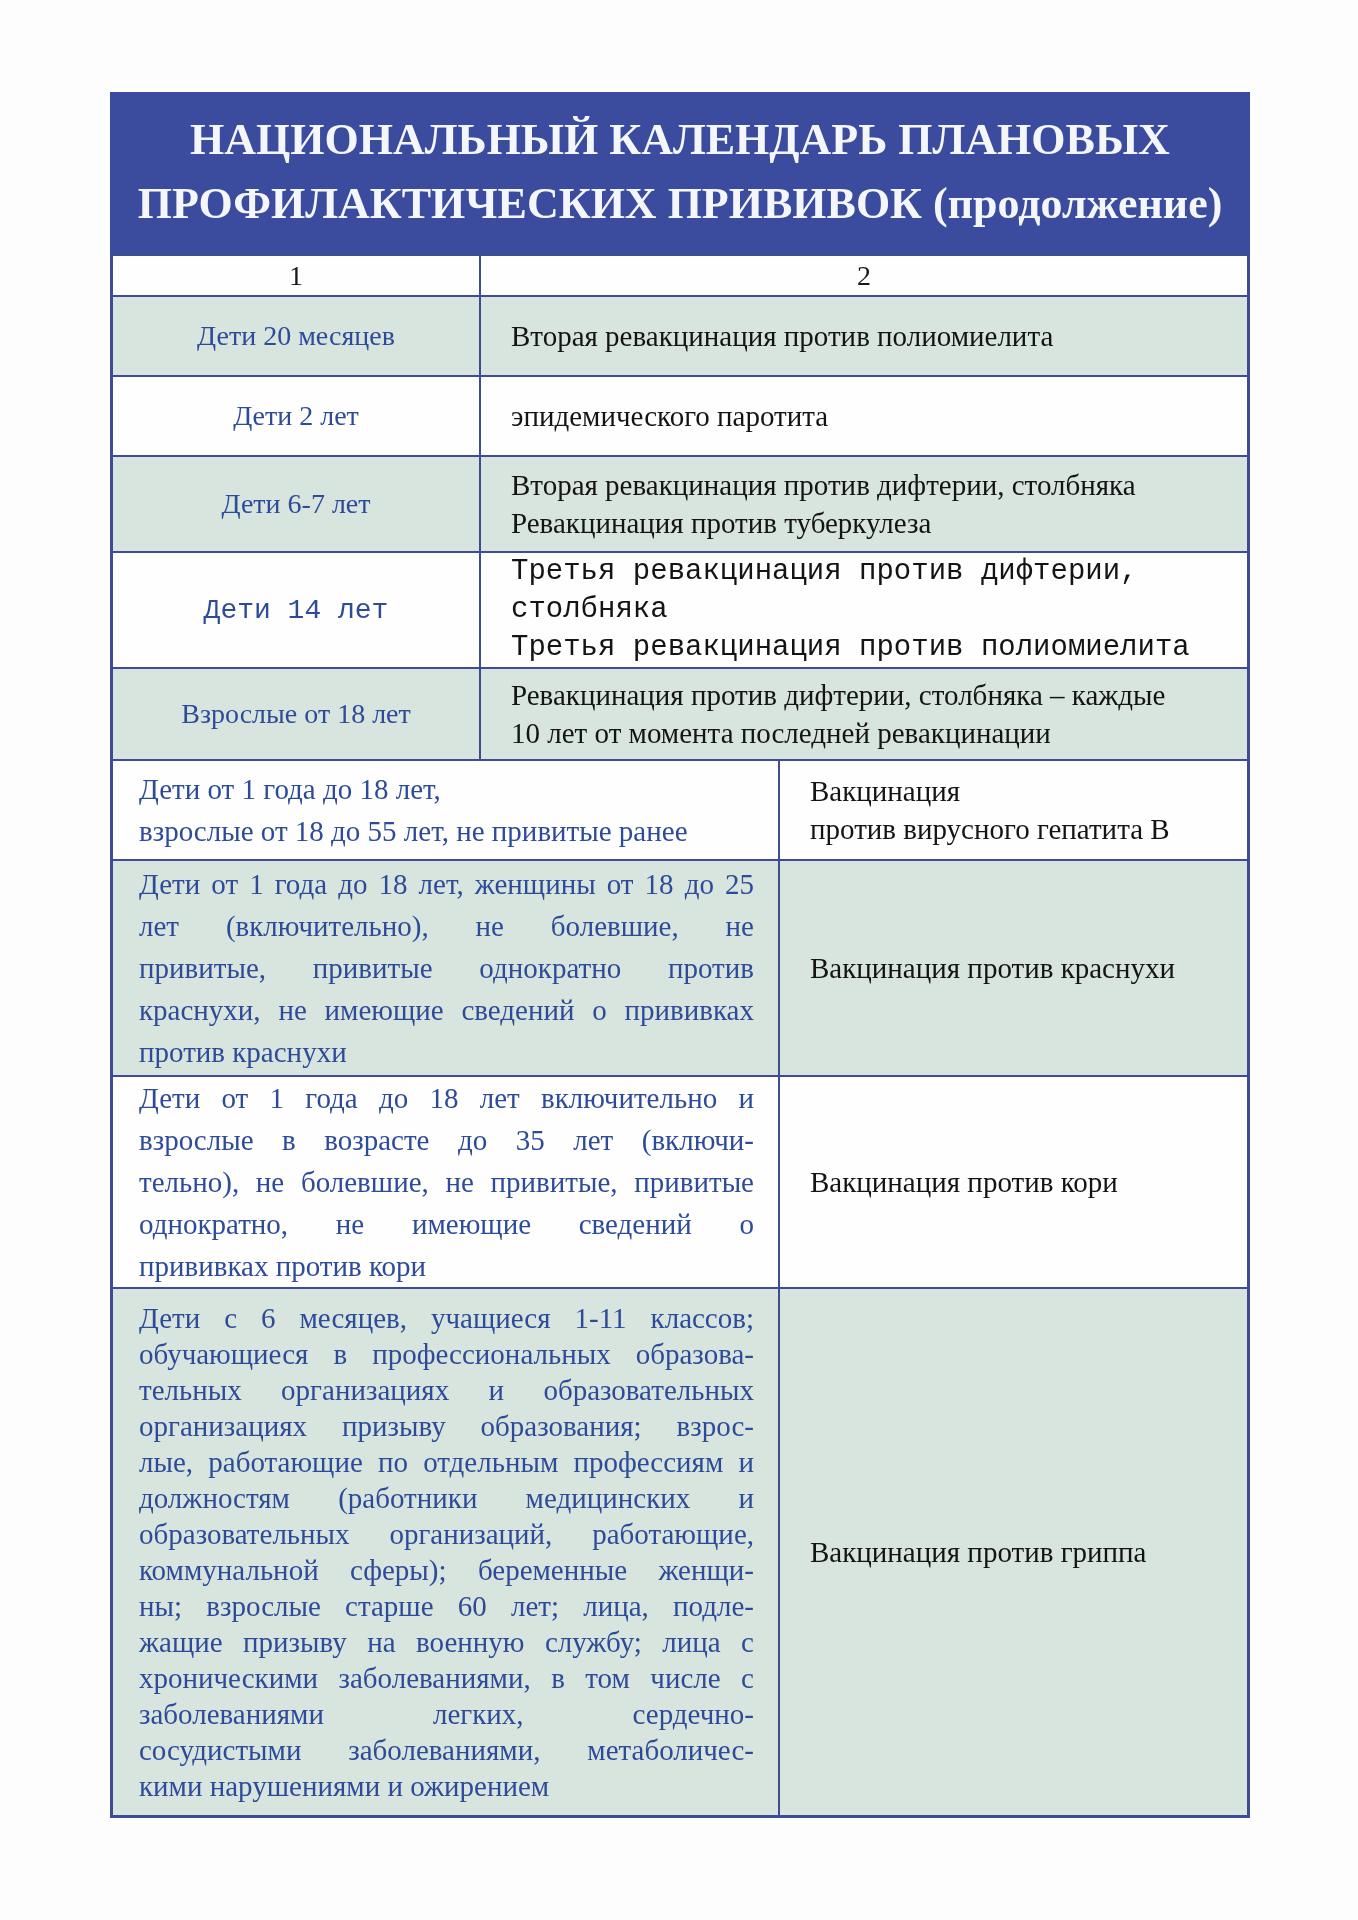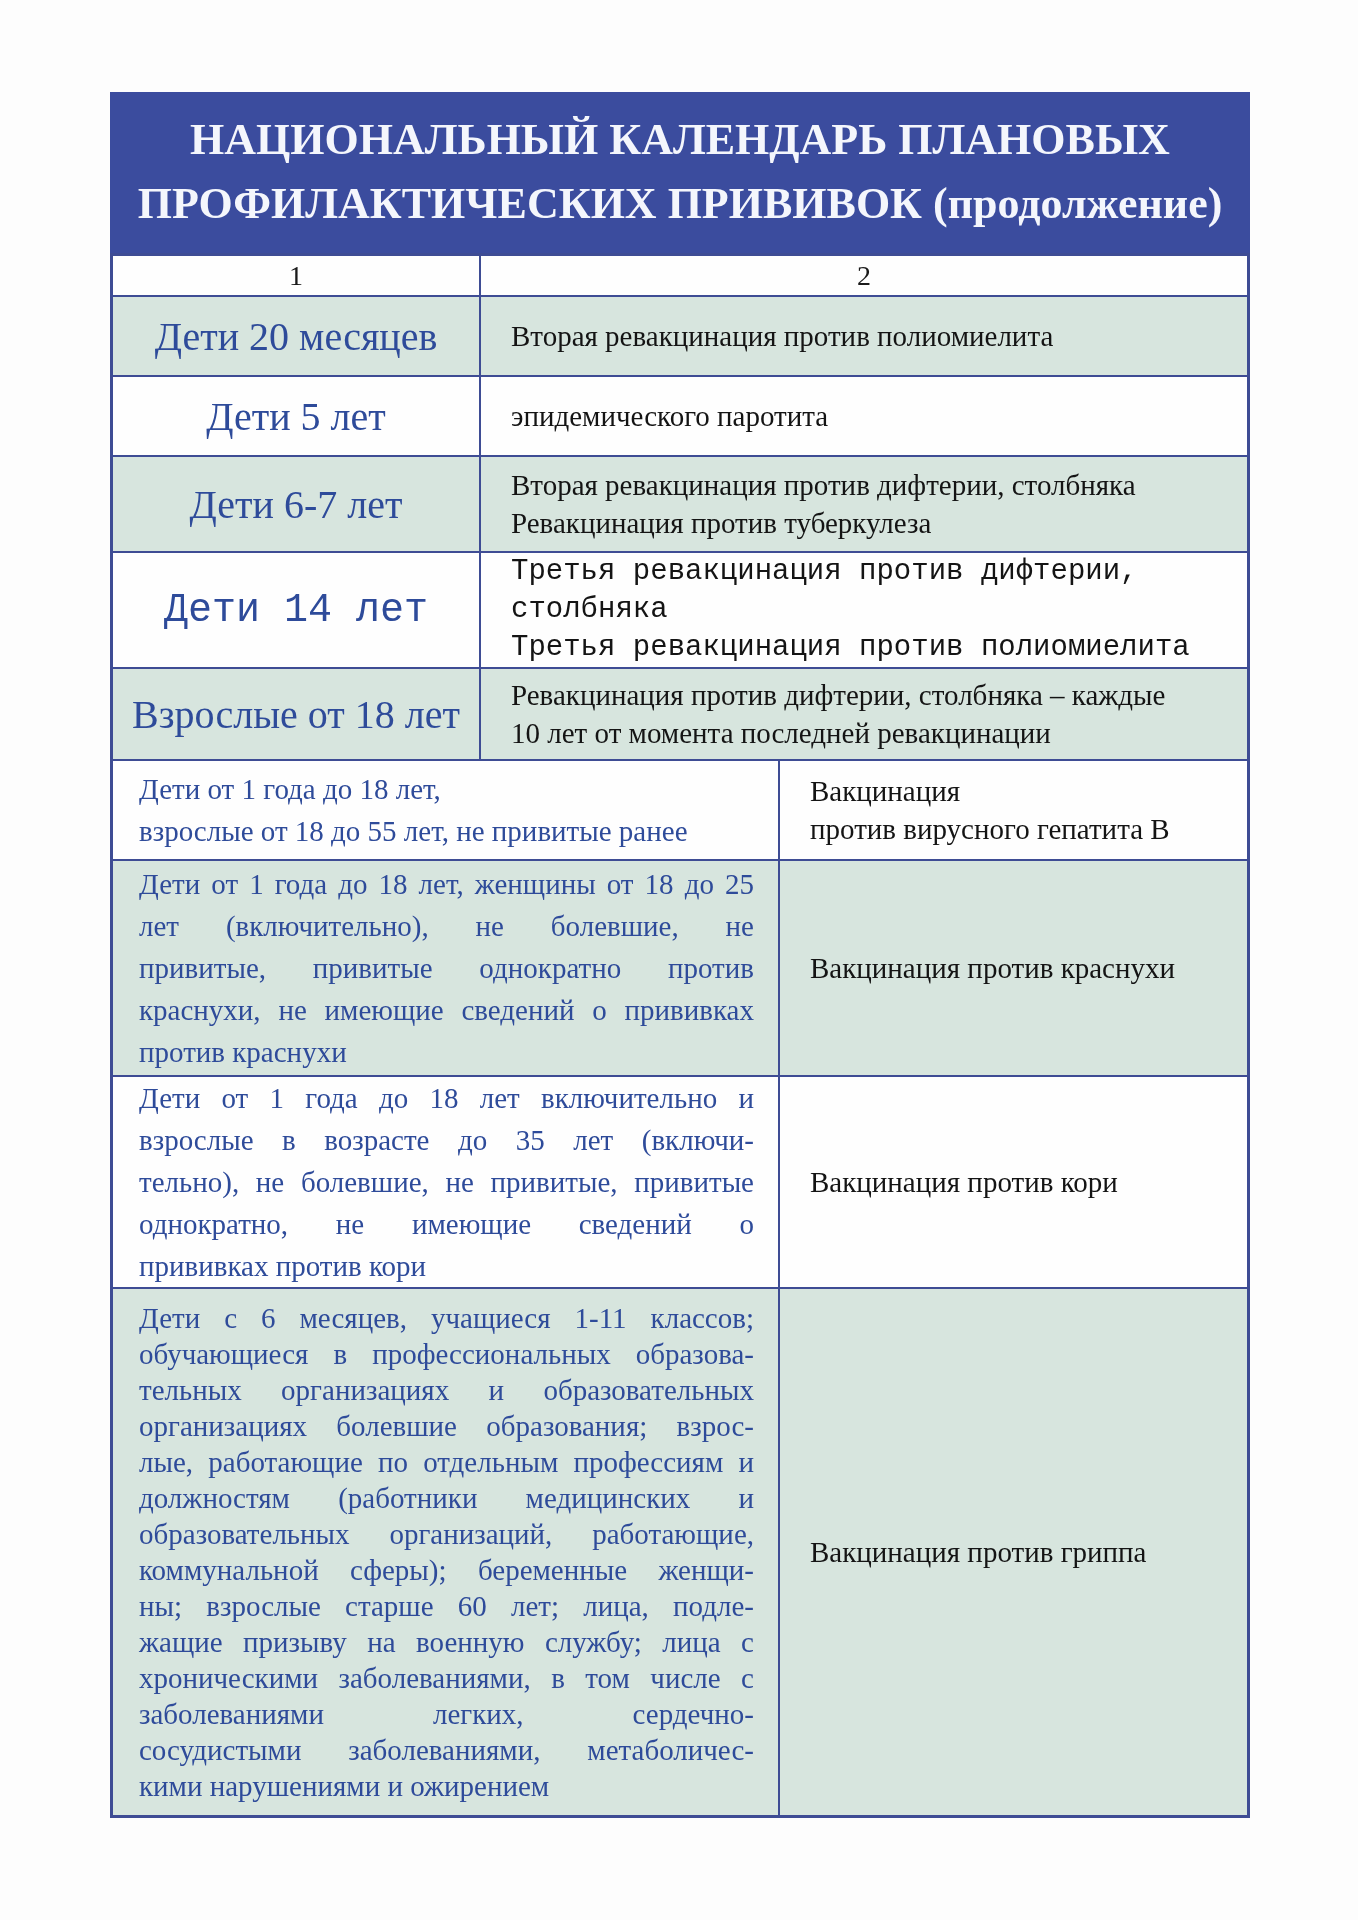--- a/index.html
+++ b/index.html
@@ -18,21 +18,21 @@
   .vtable { border:3px solid var(--border,#3e4c94); background:#fefefe; }
   .row { display:grid; box-sizing:border-box; border-top:2px solid var(--border,#3e4c94); }
   .row:first-child { border-top:none; }
   .row.upper { grid-template-columns:368px 1fr; }
   .row.lower { grid-template-columns:667px 1fr; }
   .shaded { background:var(--shade,#d7e5de); }
   .cell { box-sizing:border-box; display:flex; flex-direction:column; justify-content:center; min-width:0; }
   .cell.left { border-right:2px solid var(--border,#3e4c94); }
   .header-row { height:39px; }
   .header-row .cell { align-items:center; font-size:28px; line-height:30px; color:#1a1a1a; }
-  .age-cell { align-items:center; text-align:center; color:var(--blue,#2e4b9a); font-size:40px; }
+  .age-cell { align-items:center; text-align:center; color:var(--blue,#2e4b9a); font-size:28px; }
   .vacc-cell { padding-left:30px; padding-right:14px; color:var(--black,#141414); font-size:29px; line-height:38px; }
   .group-cell { padding-left:26px; padding-right:24px; color:var(--blue,#2e4b9a); font-size:29px; line-height:42px; }
   .row.lower:last-child .group-cell { line-height:36px; }
   .jline { text-align:justify; text-align-last:justify; white-space:normal; }
   .pline { text-align:left; }
 </style>
 </head>
 <body>
 
 <div class="page">
@@ -53,21 +53,21 @@
     <div class="row upper shaded" style="min-height: 80px;">
           <div class="cell left age-cell">
             <span>Дети 20 месяцев</span>
           </div>
           <div class="cell vacc-cell">
             <div class="pline">Вторая ревакцинация против полиомиелита</div>
           </div>
         </div>
         <div class="row upper" style="min-height: 80px;">
           <div class="cell left age-cell">
-            <span>Дети 5 лет</span>
+            <span>Дети 2 лет</span>
           </div>
           <div class="cell vacc-cell">
             <div class="pline">эпидемического паротита</div>
           </div>
         </div>
         <div class="row upper shaded" style="min-height: 96px;">
           <div class="cell left age-cell">
             <span>Дети 6-7 лет</span>
           </div>
           <div class="cell vacc-cell">
@@ -125,21 +125,21 @@
           </div>
           <div class="cell vacc-cell">
             <div class="pline">Вакцинация против кори</div>
           </div>
         </div>
         <div class="row lower shaded" style="min-height: 528px;">
           <div class="cell left group-cell">
             <div class="jline">Дети с 6 месяцев, учащиеся 1-11 классов;</div>
             <div class="jline">обучающиеся в профессиональных образова-</div>
             <div class="jline">тельных организациях и образовательных</div>
-            <div class="jline">организациях болевшие образования; взрос-</div>
+            <div class="jline">организациях призыву образования; взрос-</div>
             <div class="jline">лые, работающие по отдельным профессиям и</div>
             <div class="jline">должностям (работники медицинских и</div>
             <div class="jline">образовательных организаций, работающие,</div>
             <div class="jline">коммунальной сферы); беременные женщи-</div>
             <div class="jline">ны; взрослые старше 60 лет; лица, подле-</div>
             <div class="jline">жащие призыву на военную службу; лица с</div>
             <div class="jline">хроническими заболеваниями, в том числе с</div>
             <div class="jline">заболеваниями легких, сердечно-</div>
             <div class="jline">сосудистыми заболеваниями, метаболичес-</div>
             <div class="pline">кими нарушениями и ожирением</div>

